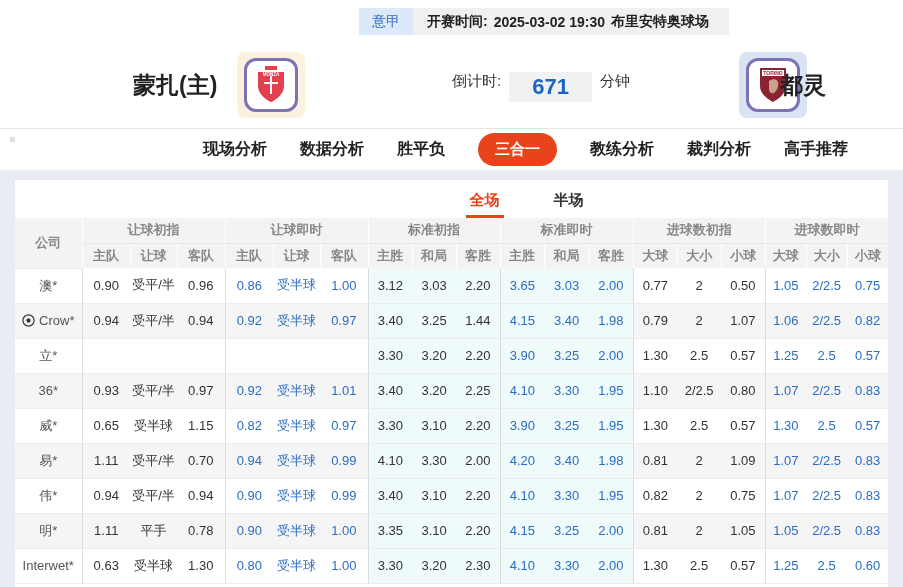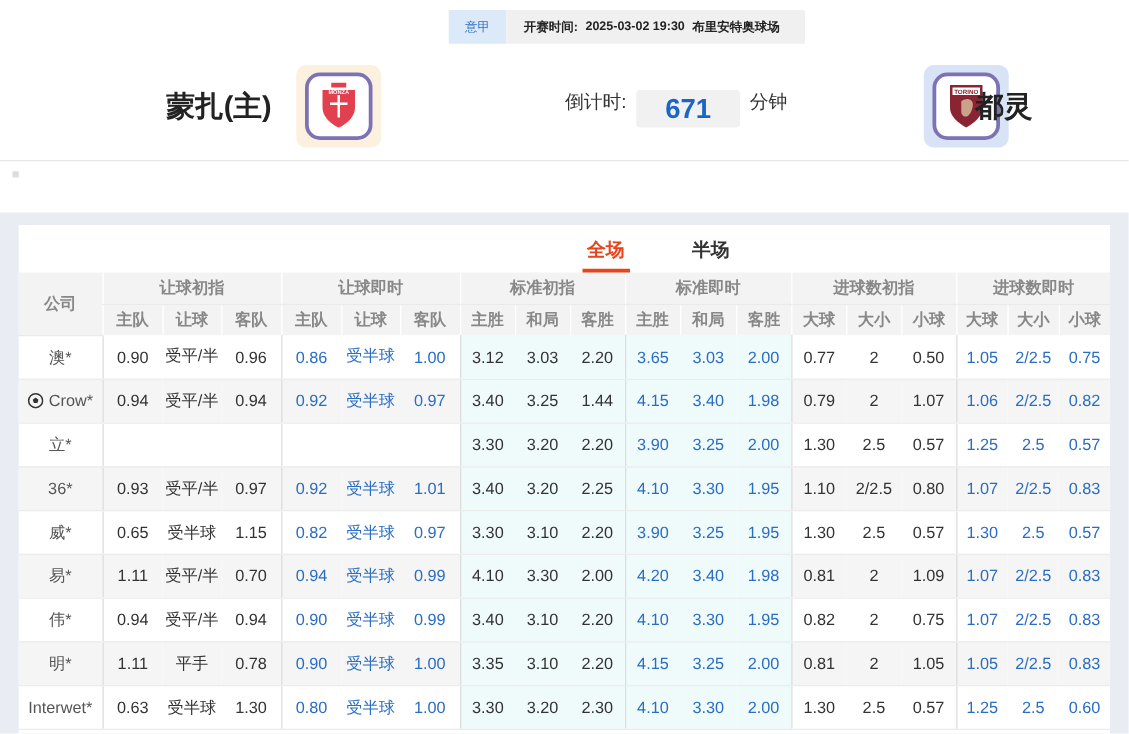--- a/index.html
+++ b/index.html
@@ -1,21 +1,21 @@
 <!DOCTYPE html>
 <html><head>
 <meta charset="utf-8">
 <style>
   * { margin:0; padding:0; box-sizing:border-box; }
   html,body { width:903px; height:587px; overflow:hidden; background:#fff;
     font-family:"Liberation Sans","DejaVu Sans",sans-serif; }
   .page { position:relative; width:903px; height:587px; }
 
   
-  .match-strip { position:absolute; left:359px; top:8px; height:27px; display:flex; font-size:10px; }
+  .match-strip { position:absolute; left:359px; top:8px; height:27px; display:flex; font-size:14px; }
   .league-badge { background:#dce9f8; color:#2f72c4; display:flex; align-items:center; padding:0 13px; }
   .kickoff-info { background:#f0f0f0; color:#222; font-weight:bold; display:flex; align-items:center; padding:0 14px; white-space:nowrap; }
   .kickoff-info span { margin-right:6px; }
 
   
   .team-name { position:absolute; top:70px; font-size:23px; font-weight:bold; color:#222; white-space:nowrap; }
   .home-name { left:133px; }
   .away-name { left:780px; }
   .logo-wrap { position:absolute; top:52px; width:68px; height:66px; border-radius:8px; display:flex; align-items:center; justify-content:center; }
   .home-logo-wrap { left:237px; background:#fcf1df; }
@@ -94,20 +94,29 @@
         <text x="16" y="9" font-size="5" fill="#8a2432" text-anchor="middle" font-weight="bold">TORINO</text>
         <path d="M12 15 c4 -3 8 -2 9 1 c1 3 -1 9 -4 11 c-3 1 -5 -1 -5 -4 z" fill="#c9a28a"></path>
       </svg>
     </div>
   </div>
 
   <div class="team-name away-name">都灵</div>
 
   <div class="navbar">
     <div class="nav-decor"></div>
+    <div class="nav-items" id="nav-items">
+        <span class="nav-item">现场分析</span>
+        <span class="nav-item">数据分析</span>
+        <span class="nav-item">胜平负</span>
+        <span class="nav-item active">三合一</span>
+        <span class="nav-item">教练分析</span>
+        <span class="nav-item">裁判分析</span>
+        <span class="nav-item">高手推荐</span>
+      </div>
   </div>
 
   <div class="content">
     <div class="card">
       <div class="subtabs" id="subtabs">
           <span class="subtab active">全场</span>
           <span class="subtab">半场</span>
         </div>
       <table class="odds">
         <colgroup>

